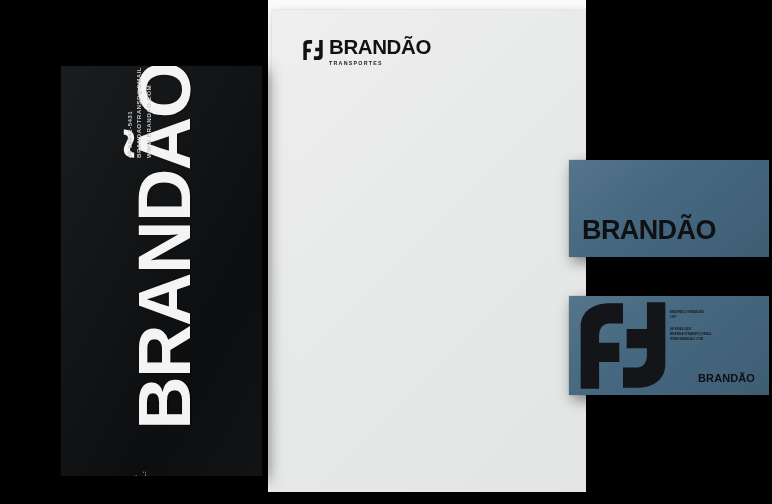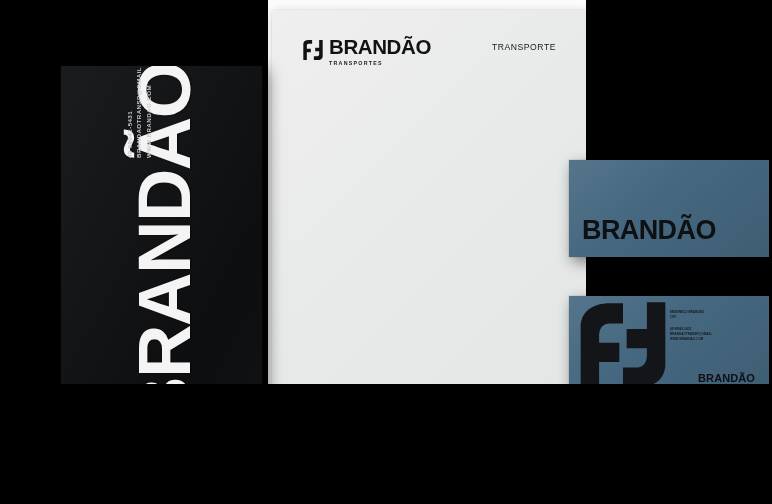--- a/index.html
+++ b/index.html
@@ -3,21 +3,21 @@
 <meta charset="utf-8">
 <title>Brandão Transportes — Brand Identity Mockup</title>
 <style>
   * { margin:0; padding:0; box-sizing:border-box; }
   html,body {
     width:772px; height:504px;
     background:#000; overflow:hidden;
     font-family:"Liberation Sans", sans-serif;
   }
   #stage {
-    position:relative; width:772px; height:384px;
+    position:relative; width:772px; height:492px;
     background:#000000; overflow:hidden;
   }
 
   
   .backdrop {
     position:absolute; left:268px; top:0px;
     width:318px; height:504px;
     background:#fbfbfb;
   }
 
@@ -150,21 +150,20 @@
         <svg class="lh-logomark" viewBox="0 0 100 100">
           <path d="M6 22 C6 10 16 4 30 4 L46 4 L46 22 L30 22 C24 22 22 26 22 32 L22 44 L40 44 L40 60 L22 60 L22 96 L6 96 Z" fill="#111214"></path>
           <path d="M94 78 C94 90 84 96 70 96 L54 96 L54 78 L70 78 C76 78 78 74 78 68 L78 56 L60 56 L60 40 L78 40 L78 4 L94 4 Z" fill="#111214"></path>
         </svg>
         <div class="lh-wordwrap">
           <div class="lh-word">BRANDÃO</div>
           <div class="lh-sub">TRANSPORTES</div>
         </div>
       </div>
       <div class="lh-tagline">
-        <div>TRANSPORTE</div>
       </div>
     </div>
   </div>
 
   <div class="envelope">
     <div class="env-bigword">BRANDÃO</div>
 
     <div class="env-contact">
       <div class="line">49 99942-5431</div>
       <div class="line">BRANDAOTRANSP@GMAIL</div>

